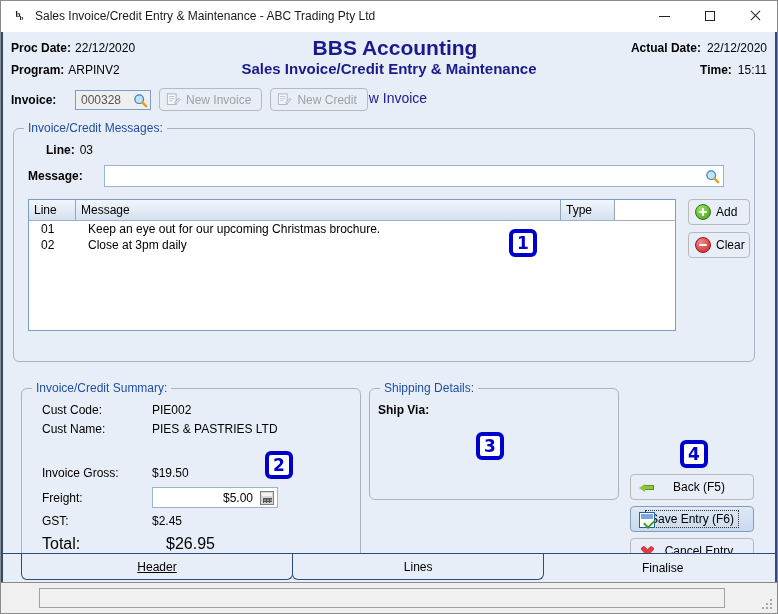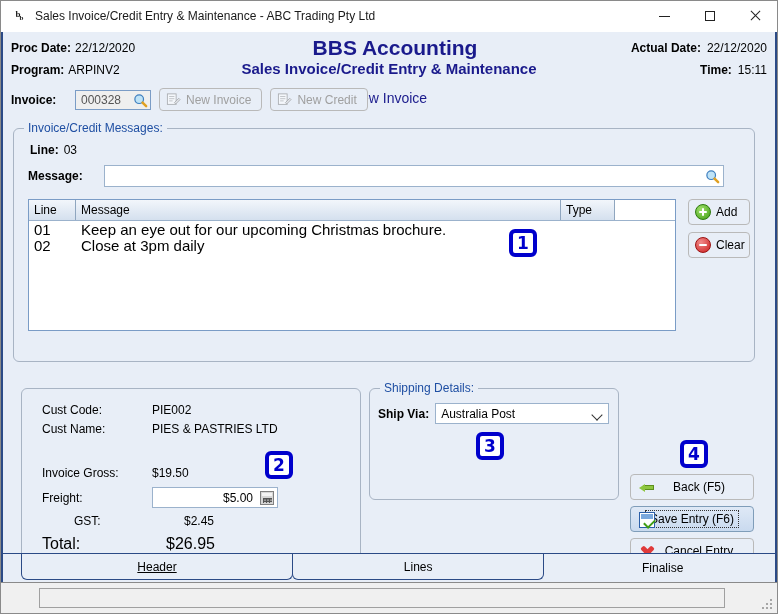--- a/index.html
+++ b/index.html
@@ -93,21 +93,21 @@
   .group{
     position:absolute;border:1px solid #a8b4c4;border-radius:6px;
     background:transparent;
   }
   .group > .legend{
     position:absolute;top:-8px;left:10px;padding:0 4px;background:#e8eef7;
     color:#1f4fa3;font-size:12px;white-space:nowrap;
   }
 
   #grp-messages{left:10px;top:96px;width:740px;height:232px;}
-  .msg-line{position:absolute;left:16px;top:14px;}
+  .msg-line{position:absolute;left:32px;top:14px;}
   .msg-line .lbl{font-weight:bold;margin-right:5px;}
   .msg-row{position:absolute;left:14px;top:36px;right:30px;display:flex;align-items:center;justify-content:center;}
   .msg-row .lbl{font-weight:bold;width:76px;}
   .msg-input{
     position:relative;flex:1 1 auto;height:22px;box-sizing:border-box;
     background:#fff;border:1px solid #9bb2cc;
   }
   .msg-input .magnifier{right:3px;top:3px;}
 
   
@@ -123,21 +123,21 @@
   .th{
     display:flex;align-items:center;padding-left:5px;
     border-right:1px solid #8fa6bf;box-sizing:border-box;font-size:12px;color:#000;
   }
   .th.c-line{width:47px;}
   .th.c-msg{width:485px;}
   .th.c-type{width:54px;}
   .th.c-end{flex:1 1 auto;border-right:none;background:#fff;}
   .tbl-row{display:flex;height:16px;}
   .td{
-    display:flex;align-items:center;padding-left:5px;box-sizing:border-box;font-size:15px;
+    display:flex;align-items:center;padding-left:12px;box-sizing:border-box;font-size:12px;
   }
   .td.c-line{width:47px;}
   .td.c-msg{width:485px;}
   .td.c-type{width:54px;}
 
   .side-btns{position:absolute;left:674px;top:70px;width:62px;}
   .sbtn{
     width:62px;height:26px;margin-bottom:7px;
     border:1px solid #b9b9b9;border-radius:4px;background:#e8eef7;
     display:flex;align-items:center;gap:5px;padding-left:6px;box-sizing:border-box;
@@ -153,21 +153,21 @@
     content:"";position:absolute;left:5.7px;top:2.8px;width:2.5px;height:8px;background:#fff;border-radius:1px;
   }
 
   #grp-summary{left:18px;top:356px;width:338px;height:188px;}
   .sum-row{position:absolute;display:flex;align-items:center;font-size:12px;}
   .sum-row .lbl{font-weight:normal;}
   .r-cust-code{left:20px;top:14px;}
   .r-cust-name{left:20px;top:33px;}
   .r-gross{left:20px;top:77px;}
   .r-freight{left:20px;top:98px;}
-  .r-gst{left:20px;top:125px;margin-left:32px;}
+  .r-gst{left:20px;top:125px;}
   .r-total{left:20px;top:146px;}
   .sum-row .lbl{width:110px;display:inline-block;}
   .r-total .lbl{font-size:16px;width:110px;}
   .r-total .val{font-size:16px;margin-left:14px;}
   .freight-field{
     position:relative;width:126px;height:21px;box-sizing:border-box;
     background:#fff;border:1px solid #9bb2cc;display:flex;align-items:center;
     justify-content:flex-end;padding-right:24px;font-size:12px;
   }
   .calc-ico{
@@ -402,20 +402,21 @@
           <span>Add</span>
         </div>
         <div class="sbtn">
           <span class="circ red"></span>
           <span>Clear</span>
         </div>
       </div>
     </div>
 
     <div class="group" id="grp-summary">
+      <span class="legend">Invoice/Credit Summary:</span>
 
       <div class="sum-row r-cust-code">
         <span class="lbl">Cust Code:</span>
         <span class="val">PIE002</span>
       </div>
       <div class="sum-row r-cust-name">
         <span class="lbl">Cust Name:</span>
         <span class="val">PIES &amp; PASTRIES LTD</span>
       </div>
       <div class="sum-row r-gross">
@@ -436,24 +437,20 @@
       <div class="sum-row r-total">
         <span class="lbl">Total:</span>
         <span class="val">$26.95</span>
       </div>
     </div>
 
     <div class="group" id="grp-shipping">
       <span class="legend">Shipping Details:</span>
       <div class="ship-row">
         <span class="lbl">Ship Via:</span>
-        <div class="select-box">
-          <span>Australia Post</span>
-          <span class="chev"></span>
-        </div>
       </div>
     </div>
 
     <div class="act-btns">
       <div class="abtn">
         <span class="ico arrow-left"></span>
         <span class="cap">Back (F5)</span>
       </div>
       <div class="abtn focused">
         <span class="ico save-ico"></span>

